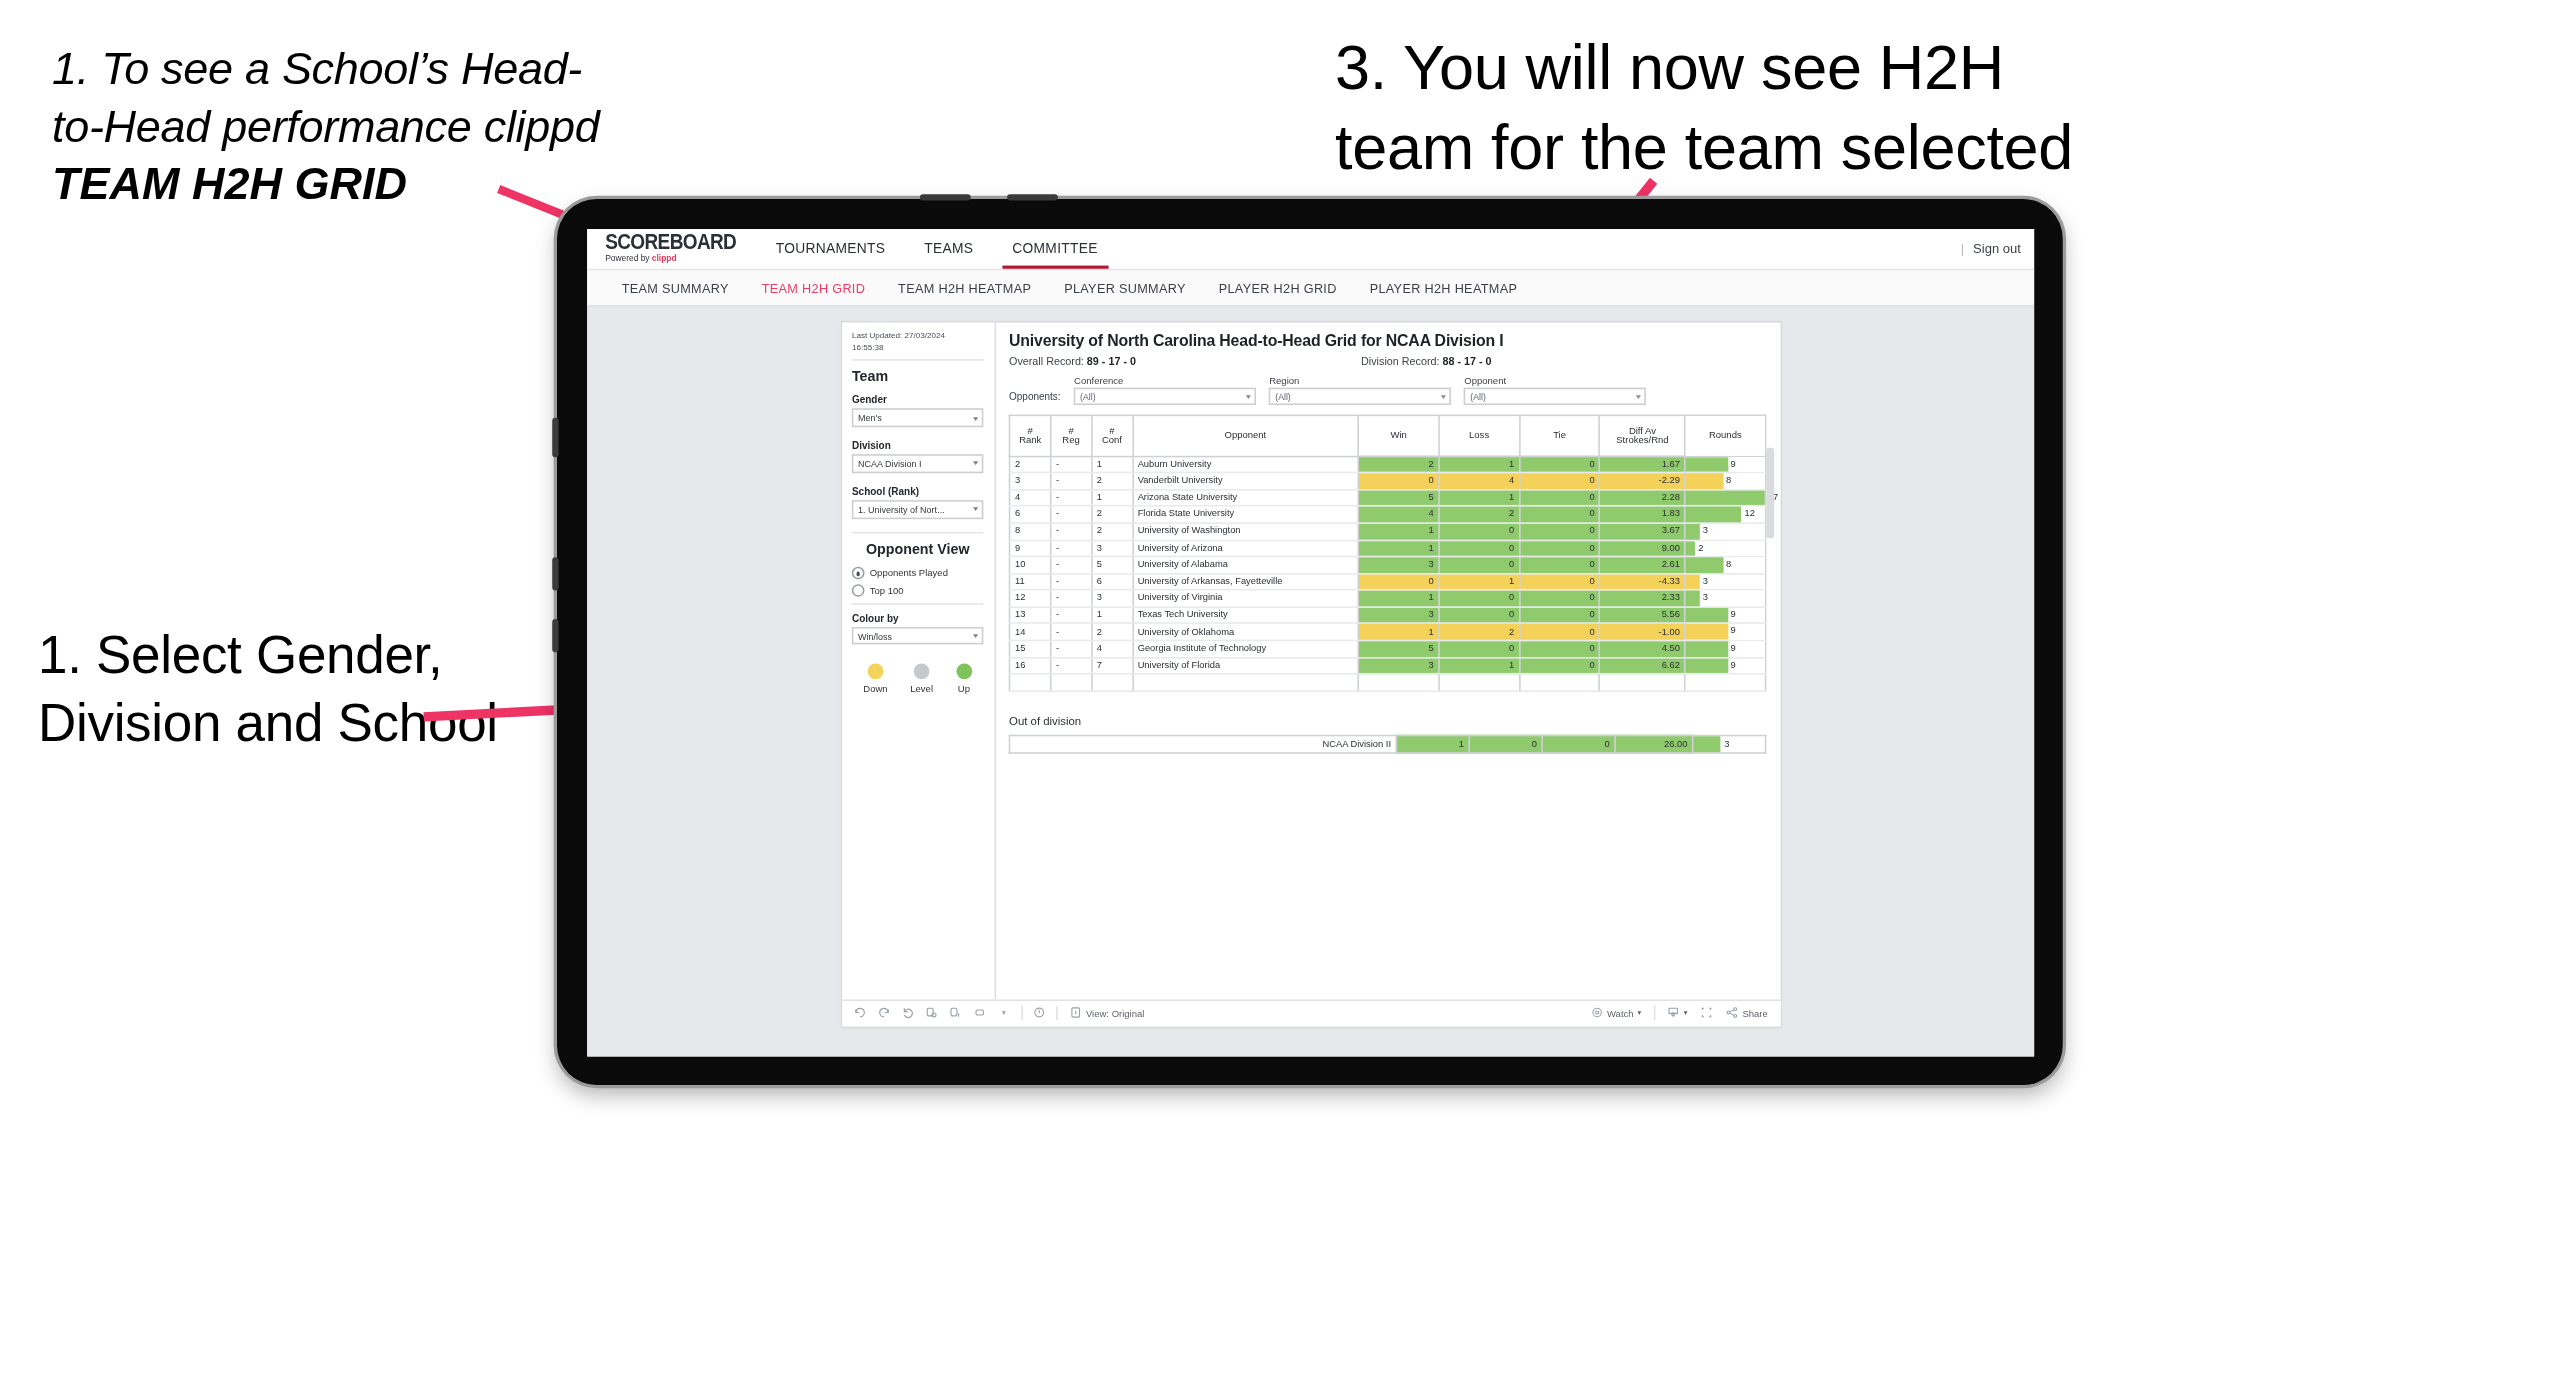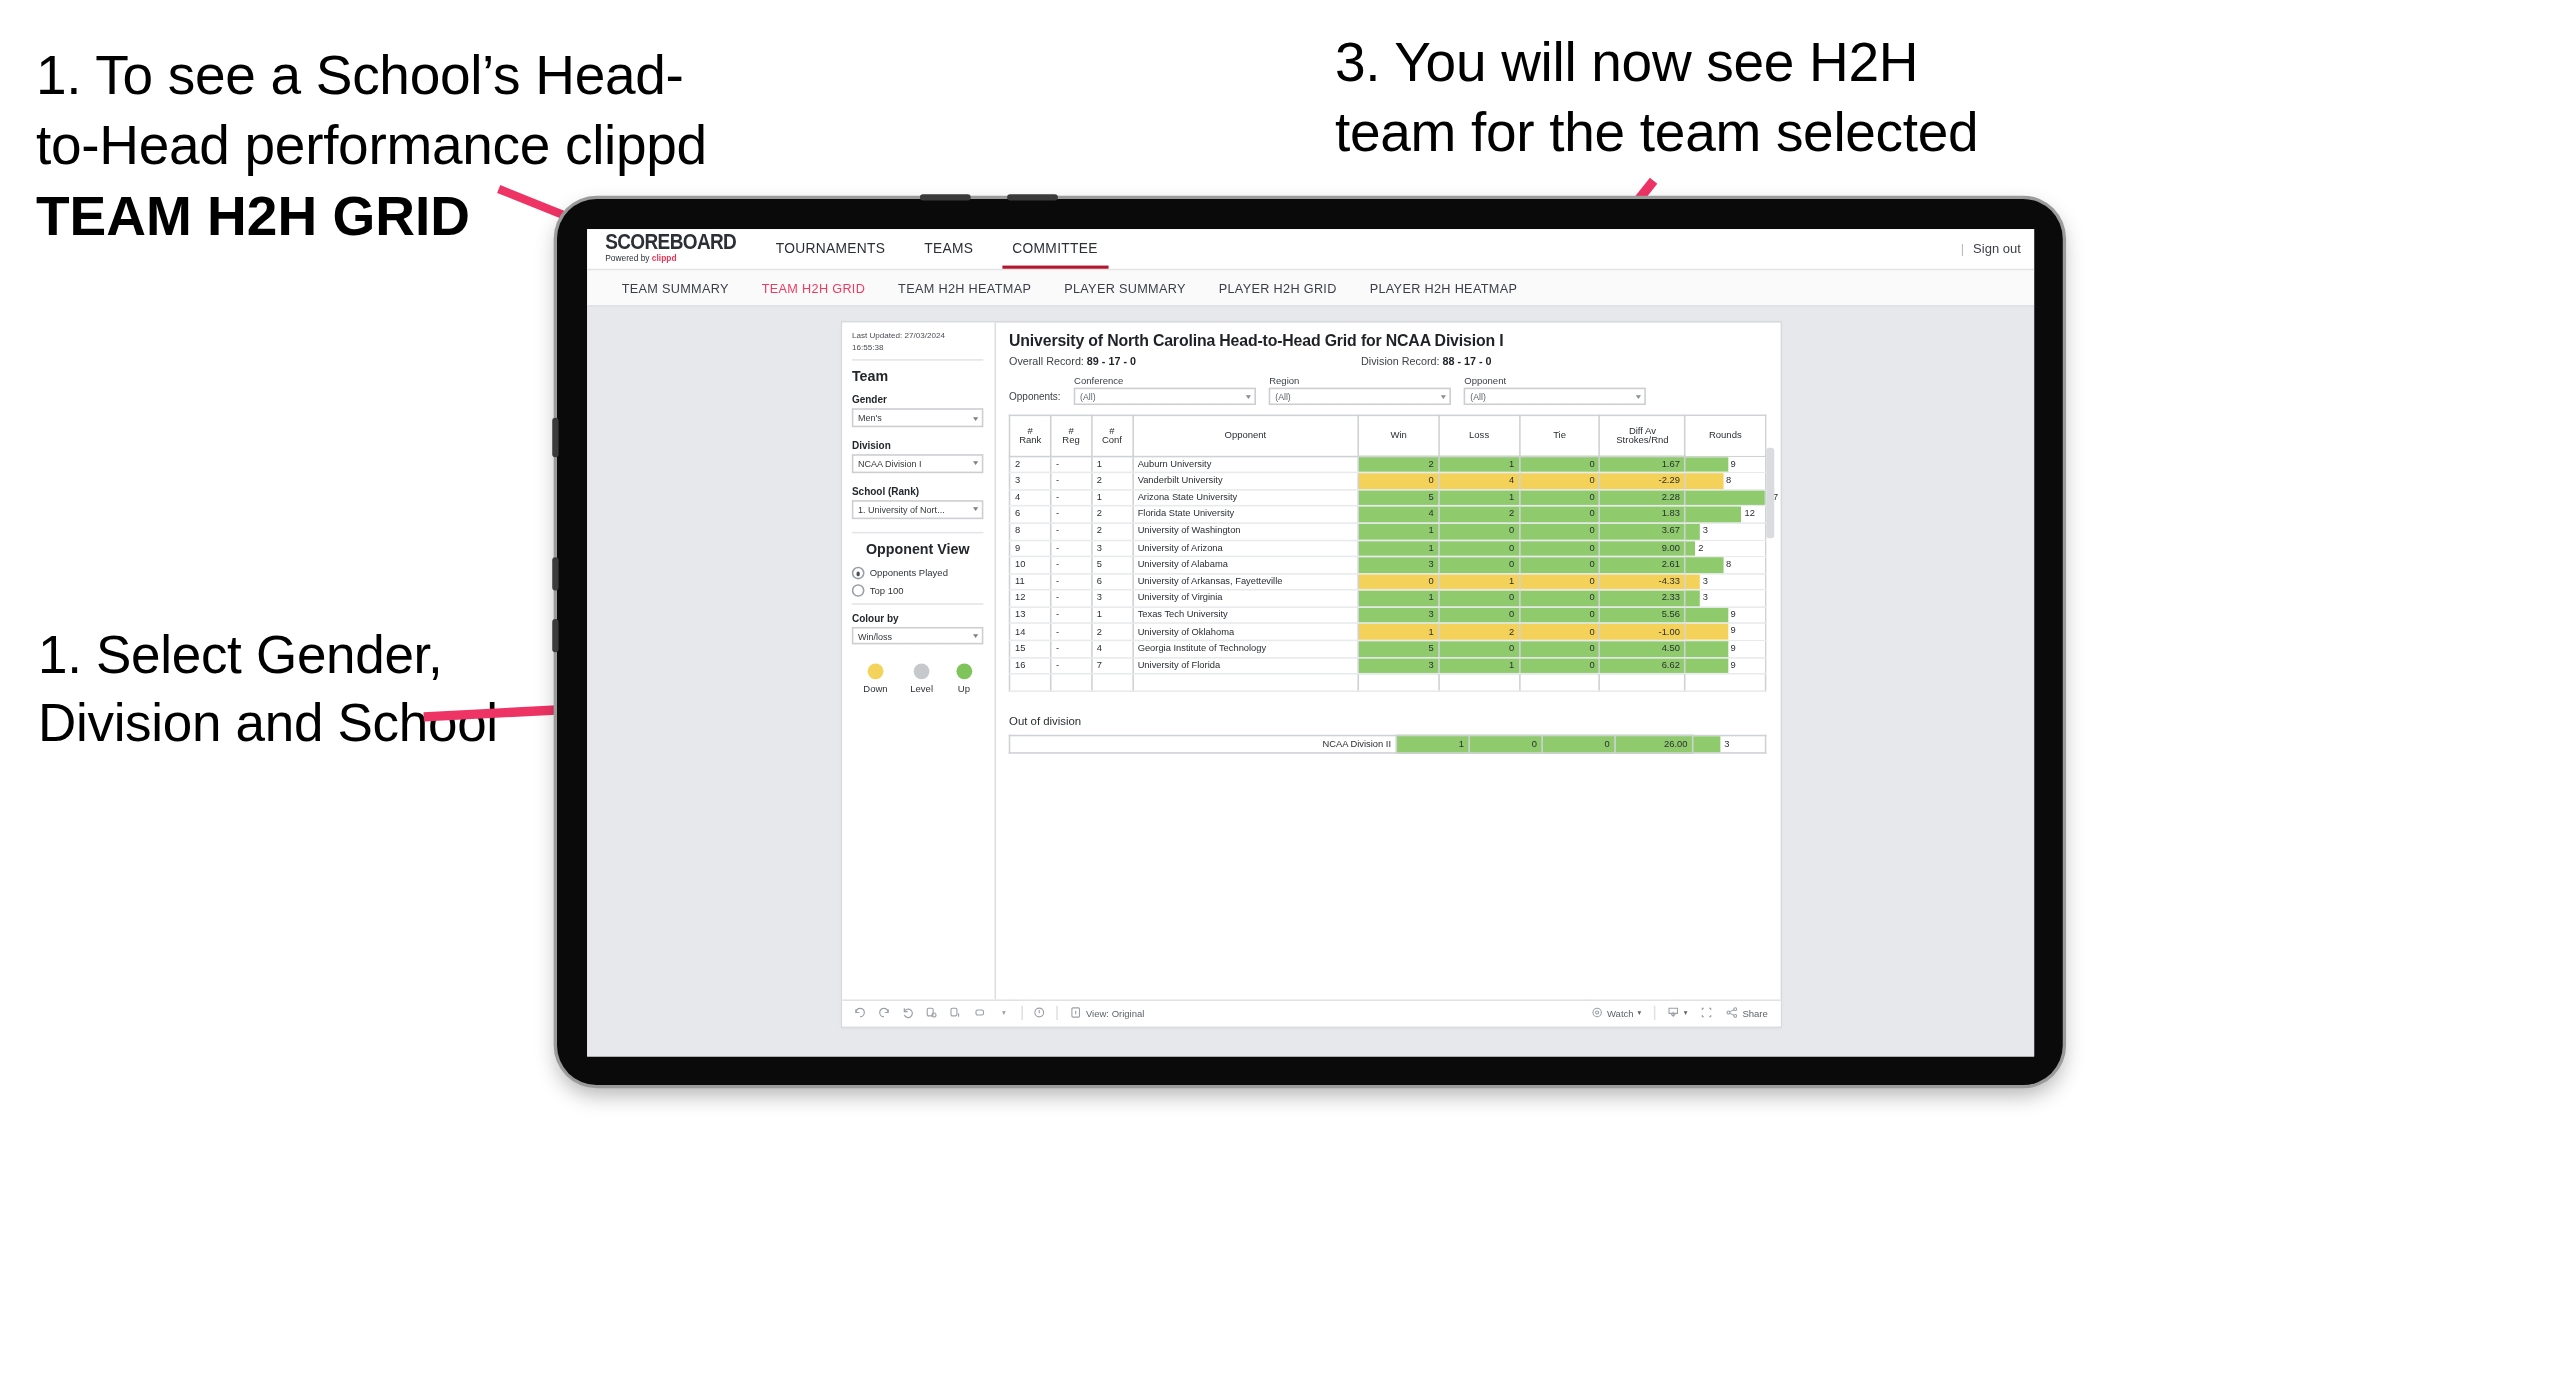--- a/index.html
+++ b/index.html
@@ -13,24 +13,24 @@
 
   
   .callout{
     position:absolute;
     color:#000;
     font-family:"Liberation Sans", sans-serif;
     font-weight:400;
     line-height:1.28;
     letter-spacing:-0.3px;
   }
-  #callout-1{ left:36px; top:40px; width:758px; font-size:55px; }
+  #callout-1{ left:52px; top:40px; width:758px; font-size:45px;font-style:italic; }
   #callout-1 .strong{ font-weight:700; display:block; letter-spacing:0px;}
   #callout-2{ left:38px; top:621px; width:531px; font-size:53px; }
-  #callout-3{ left:1335px; top:26.5px; width:749px; font-size:55px; }
+  #callout-3{ left:1335px; top:26.5px; width:749px; font-size:63px; }
 
   .arrow{ position:absolute; pointer-events:none; }
 
   
   #tablet{
     position:absolute;
     left:557px; top:199px;
     width:950px; height:559px;
     transform:scale(1.585);
     transform-origin:0 0;

